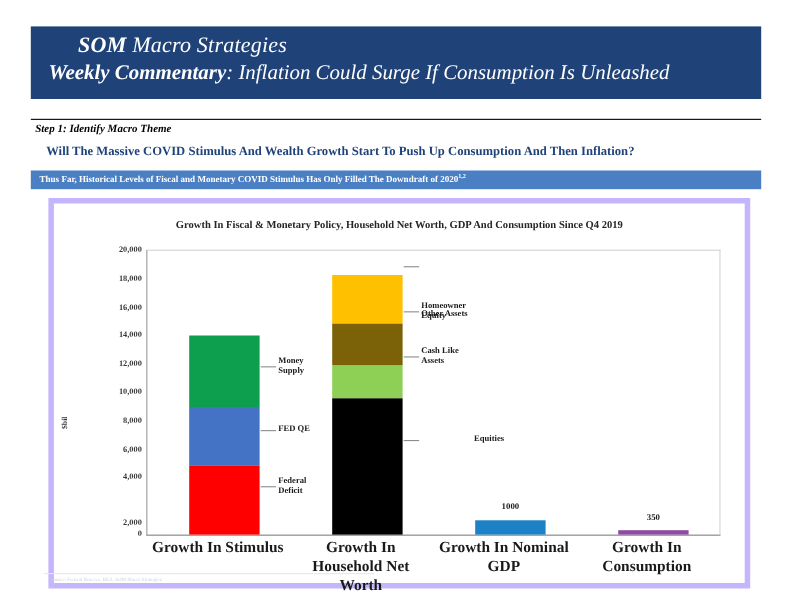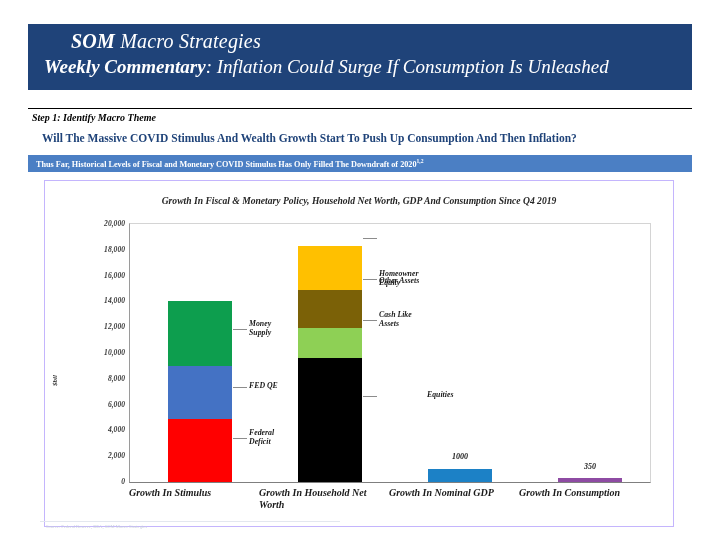--- a/index.html
+++ b/index.html
@@ -46,21 +46,21 @@
   }
   .band .txt{
     position:absolute;left:8px;top:3px;font-size:8.2px;font-weight:bold;
     color:#ffffff;white-space:nowrap;
   }
   .band .txt sup{font-size:5.6px;}
 
   
   .chartbox{
     position:absolute;left:44px;top:180px;width:628px;height:345px;
-    background:#ffffff;border:1px solid #c4b5fd;font-style:italic;
+    background:#ffffff;border:5px solid #c4b5fd;
   }
   .chart-title{
     position:absolute;left:0;top:14px;width:628px;text-align:center;
     font-size:9.6px;font-weight:bold;color:#262626;
   }
 
   
   .plot{
     position:absolute;left:84px;top:42px;width:520px;height:258px;
     border-left:1px solid #9a9a9a;border-bottom:1px solid #7f7f7f;
@@ -85,22 +85,22 @@
     line-height:1.15;white-space:pre-line;
   }
   .leader{position:absolute;height:1px;background:#8c8c8c;}
 
   .dlabel{
     position:absolute;font-size:8px;font-weight:bold;color:#1a1a1a;
     text-align:center;
   }
 
   .xlab{
-    position:absolute;font-size:10px;font-weight:bold;color:#1a1a1a;
-    text-align:left;line-height:1.2;
+    position:absolute;font-size:14px;font-weight:bold;color:#1a1a1a;
+    text-align:center;line-height:1.2;
   }
 
   .footnote{
     position:absolute;left:46px;top:524px;font-size:4.6px;color:#c8cfdd;
     white-space:nowrap;
   }
   .footrule{position:absolute;left:40px;top:521px;width:300px;height:1px;background:#e3e7ef;}
 </style>
 </head>
 <body>
@@ -127,21 +127,21 @@
     </div>
   </div>
 
   <div class="chartbox">
     <div class="chart-title">Growth In Fiscal &amp; Monetary Policy, Household Net Worth, GDP And Consumption Since Q4 2019</div>
 
     <div class="axis-title" style="top:205px;">$bil</div>
 
     <div class="ytickwrap">
       <div class="ylab" style="top:258px;">0</div>
-      <div class="ylab" style="top:232px;">2,000</div>
+      <div class="ylab" style="top:248px;">2,000</div>
       <div class="ylab" style="top:206px;">4,000</div>
       <div class="ylab" style="top:181px;">6,000</div>
       <div class="ylab" style="top:155px;margin-left:12px;">8,000</div>
       <div class="ylab" style="top:129px;">10,000</div>
       <div class="ylab" style="top:103px;">12,000</div>
       <div class="ylab" style="top:77px;">14,000</div>
       <div class="ylab" style="top:52px;">16,000</div>
       <div class="ylab" style="top:26px;">18,000</div>
       <div class="ylab" style="top:0px;">20,000</div>
     </div>

